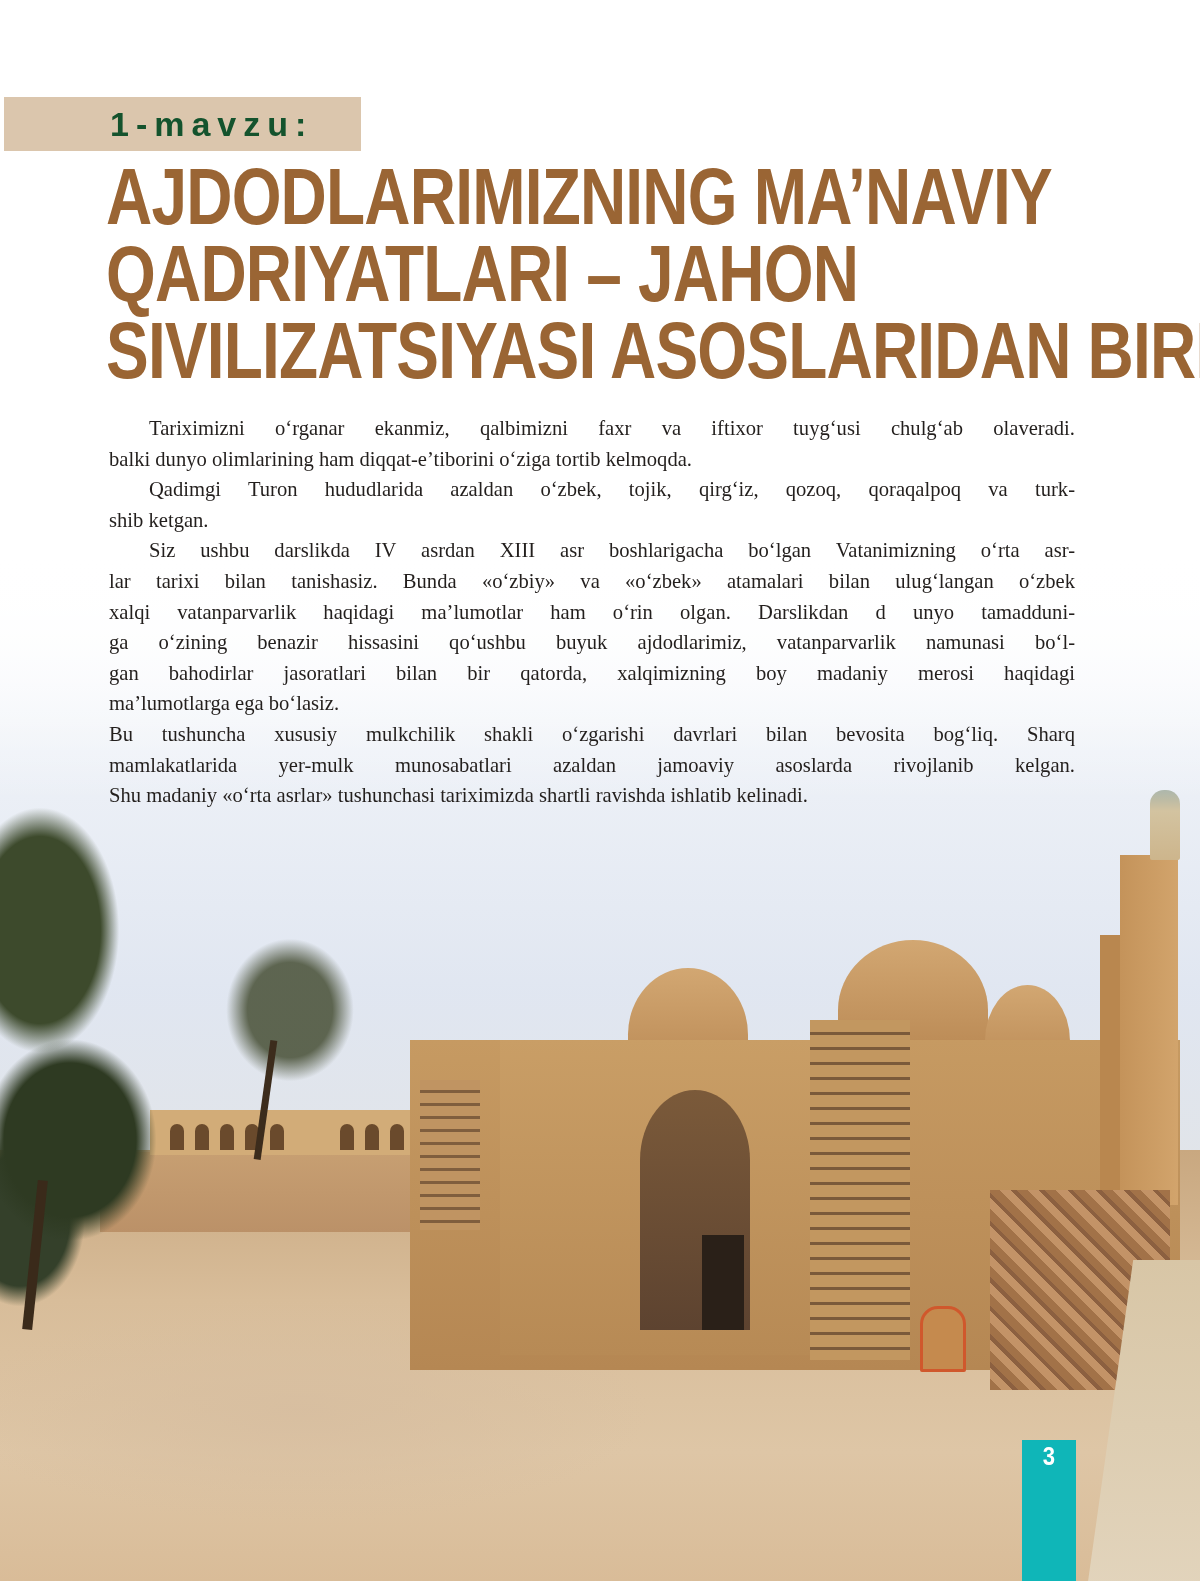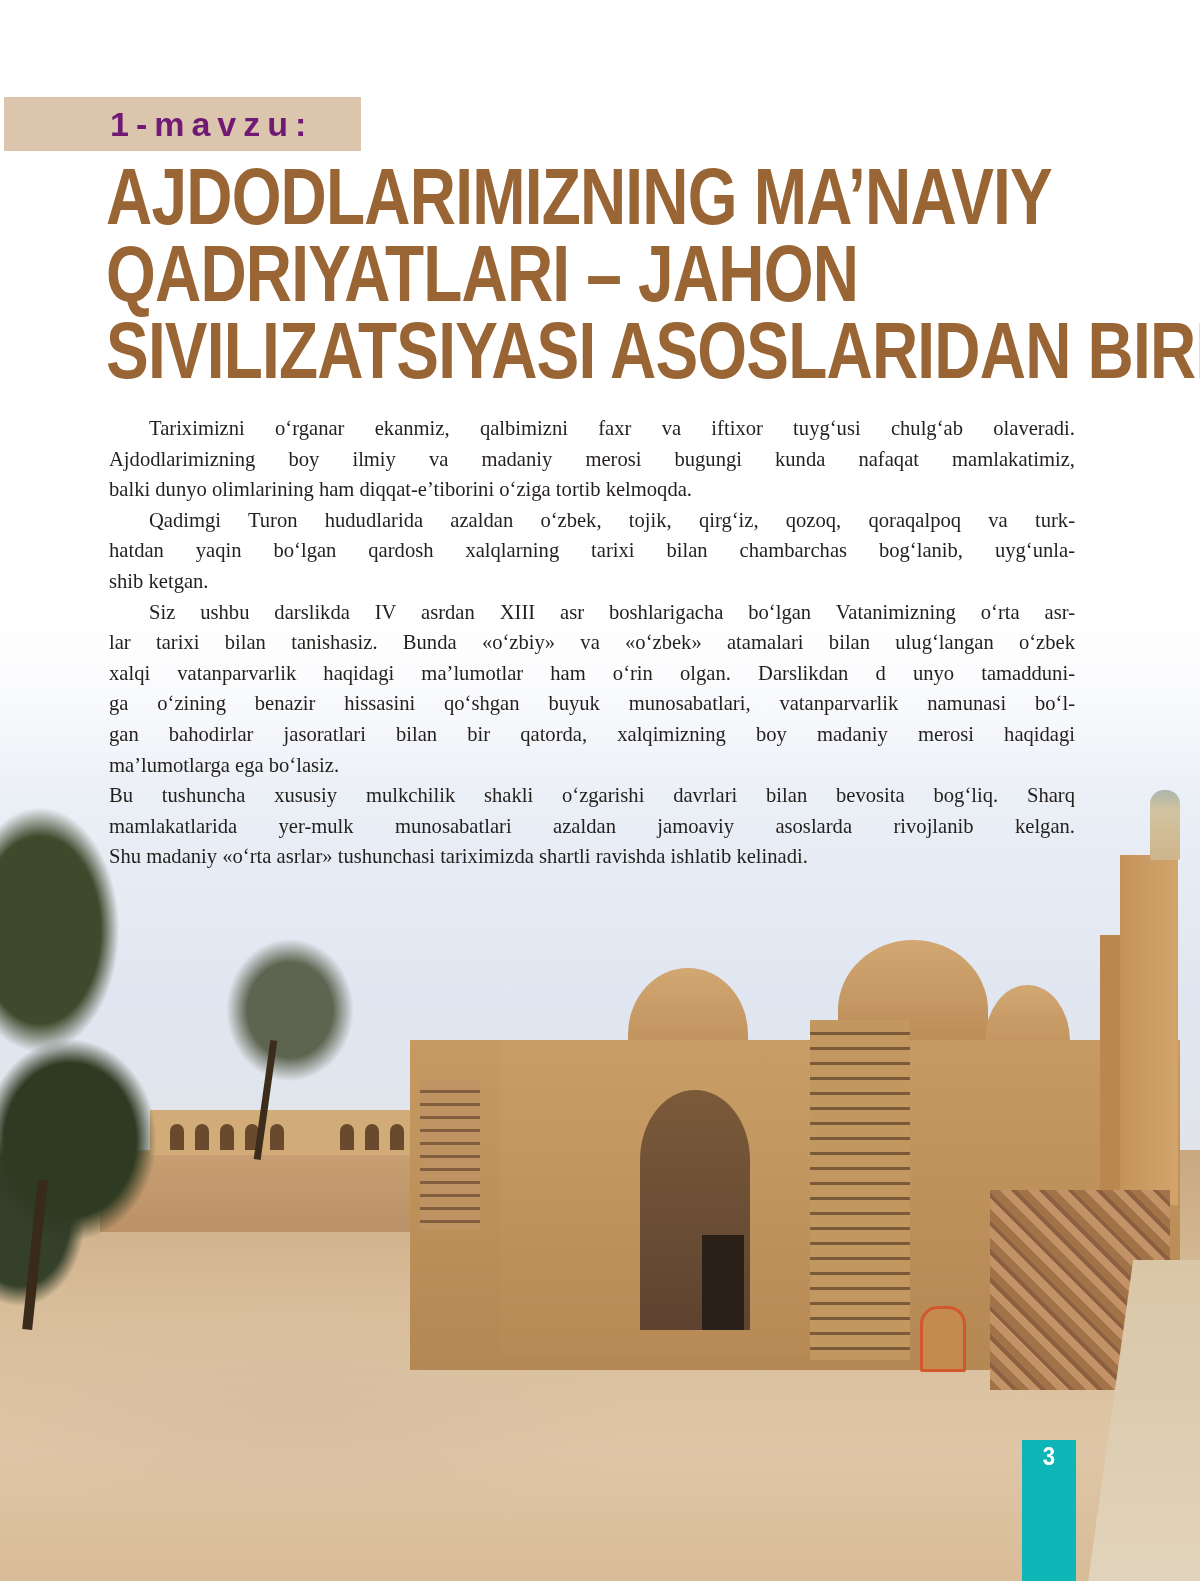--- a/index.html
+++ b/index.html
@@ -55,21 +55,21 @@
   .right-slope { position:absolute; left:1110px; top:1260px; width:120px; height:330px; background:linear-gradient(#d8c6a6,#e2d4bc); transform:skewX(-8deg); }
 
   
   .fade { position:absolute; left:0; top:540px; width:1200px; height:260px; background:linear-gradient(to bottom,#fff 0%,rgba(255,255,255,0.85) 35%,rgba(255,255,255,0) 100%); }
 
   
   .content { position:absolute; left:0; top:0; width:1200px; height:1581px; z-index:2; }
 
   .topic-band { position:absolute; left:4px; top:97px; width:357px; height:54px; background:#dbc6ad; }
   .topic-label { position:absolute; left:110px; top:100px; height:50px; line-height:48px;
-    font-family:"Liberation Sans", sans-serif; font-weight:bold; font-size:34px; letter-spacing:7px; color:#701a75; }
+    font-family:"Liberation Sans", sans-serif; font-weight:bold; font-size:34px; letter-spacing:7px; color:#14532d; }
 
   .title { position:absolute; left:106px; top:158px; width:1200px; margin:0;
     font-family:"Liberation Sans", sans-serif; font-weight:bold; color:#9a6534;
     font-size:80px; line-height:77px; letter-spacing:-1px;
     transform:scaleX(0.8); transform-origin:left top; white-space:nowrap; }
   .title .line { display:block; }
 
   .body-text { position:absolute; left:109px; top:413px; width:966px;
     font-family:Liberation Serif, serif; font-size:20.6px; line-height:30.6px; color:#231f1d; text-align:justify; }
   .body-text .line { display:block; text-align:justify; text-align-last:justify; white-space:nowrap; }
@@ -125,33 +125,31 @@
 
   <h1 class="title">
     <span class="line">AJDODLARIMIZNING MA’NAVIY</span>
     <span class="line">QADRIYATLARI – JAHON</span>
     <span class="line">SIVILIZATSIYASI ASOSLARIDAN BIRI</span>
   </h1>
 
   <div class="body-text">
     <div>
       <span class="line indent">Tariximizni o‘rganar ekanmiz, qalbimizni faxr va iftixor tuyg‘usi chulg‘ab olaveradi.</span>
-      <span class="line">Ajdodlarimizning boy ilmiy va madaniy merosi bugungi kunda nafaqat mamlakatimiz,</span>
       <span class="line last">balki dunyo olimlarining ham diqqat-e’tiborini o‘ziga tortib kelmoqda.</span>
     </div>
     <div>
       <span class="line indent">Qadimgi Turon hududlarida azaldan o‘zbek, tojik, qirg‘iz, qozoq, qoraqalpoq va turk-</span>
-      <span class="line">hatdan yaqin bo‘lgan qardosh xalqlarning tarixi bilan chambarchas bog‘lanib, uyg‘unla-</span>
       <span class="line last">shib ketgan.</span>
     </div>
     <div>
       <span class="line indent">Siz ushbu darslikda IV asrdan XIII asr boshlarigacha bo‘lgan Vatanimizning o‘rta asr-</span>
       <span class="line">lar tarixi bilan tanishasiz.  Bunda «o‘zbiy» va «o‘zbek» atamalari bilan ulug‘langan o‘zbek</span>
       <span class="line">xalqi vatanparvarlik haqidagi ma’lumotlar ham o‘rin olgan. Darslikdan d unyo tamadduni-</span>
-      <span class="line">ga o‘zining benazir hissasini qo‘shgan buyuk munosabatlari, vatanparvarlik namunasi bo‘l-</span>
+      <span class="line">ga o‘zining benazir hissasini qo‘ushbu buyuk ajdodlarimiz, vatanparvarlik namunasi bo‘l-</span>
       <span class="line">gan bahodirlar jasoratlari bilan bir qatorda, xalqimizning boy madaniy merosi haqidagi</span>
       <span class="line last">ma’lumotlarga ega bo‘lasiz.</span>
     </div>
     <div>
       <span class="line">Bu tushuncha xususiy mulkchilik shakli o‘zgarishi davrlari bilan bevosita bog‘liq. Sharq</span>
       <span class="line">mamlakatlarida yer-mulk munosabatlari azaldan jamoaviy asoslarda rivojlanib kelgan.</span>
       <span class="line last">Shu madaniy «o‘rta asrlar» tushunchasi tariximizda shartli ravishda ishlatib kelinadi.</span>
     </div>
   </div>
 

